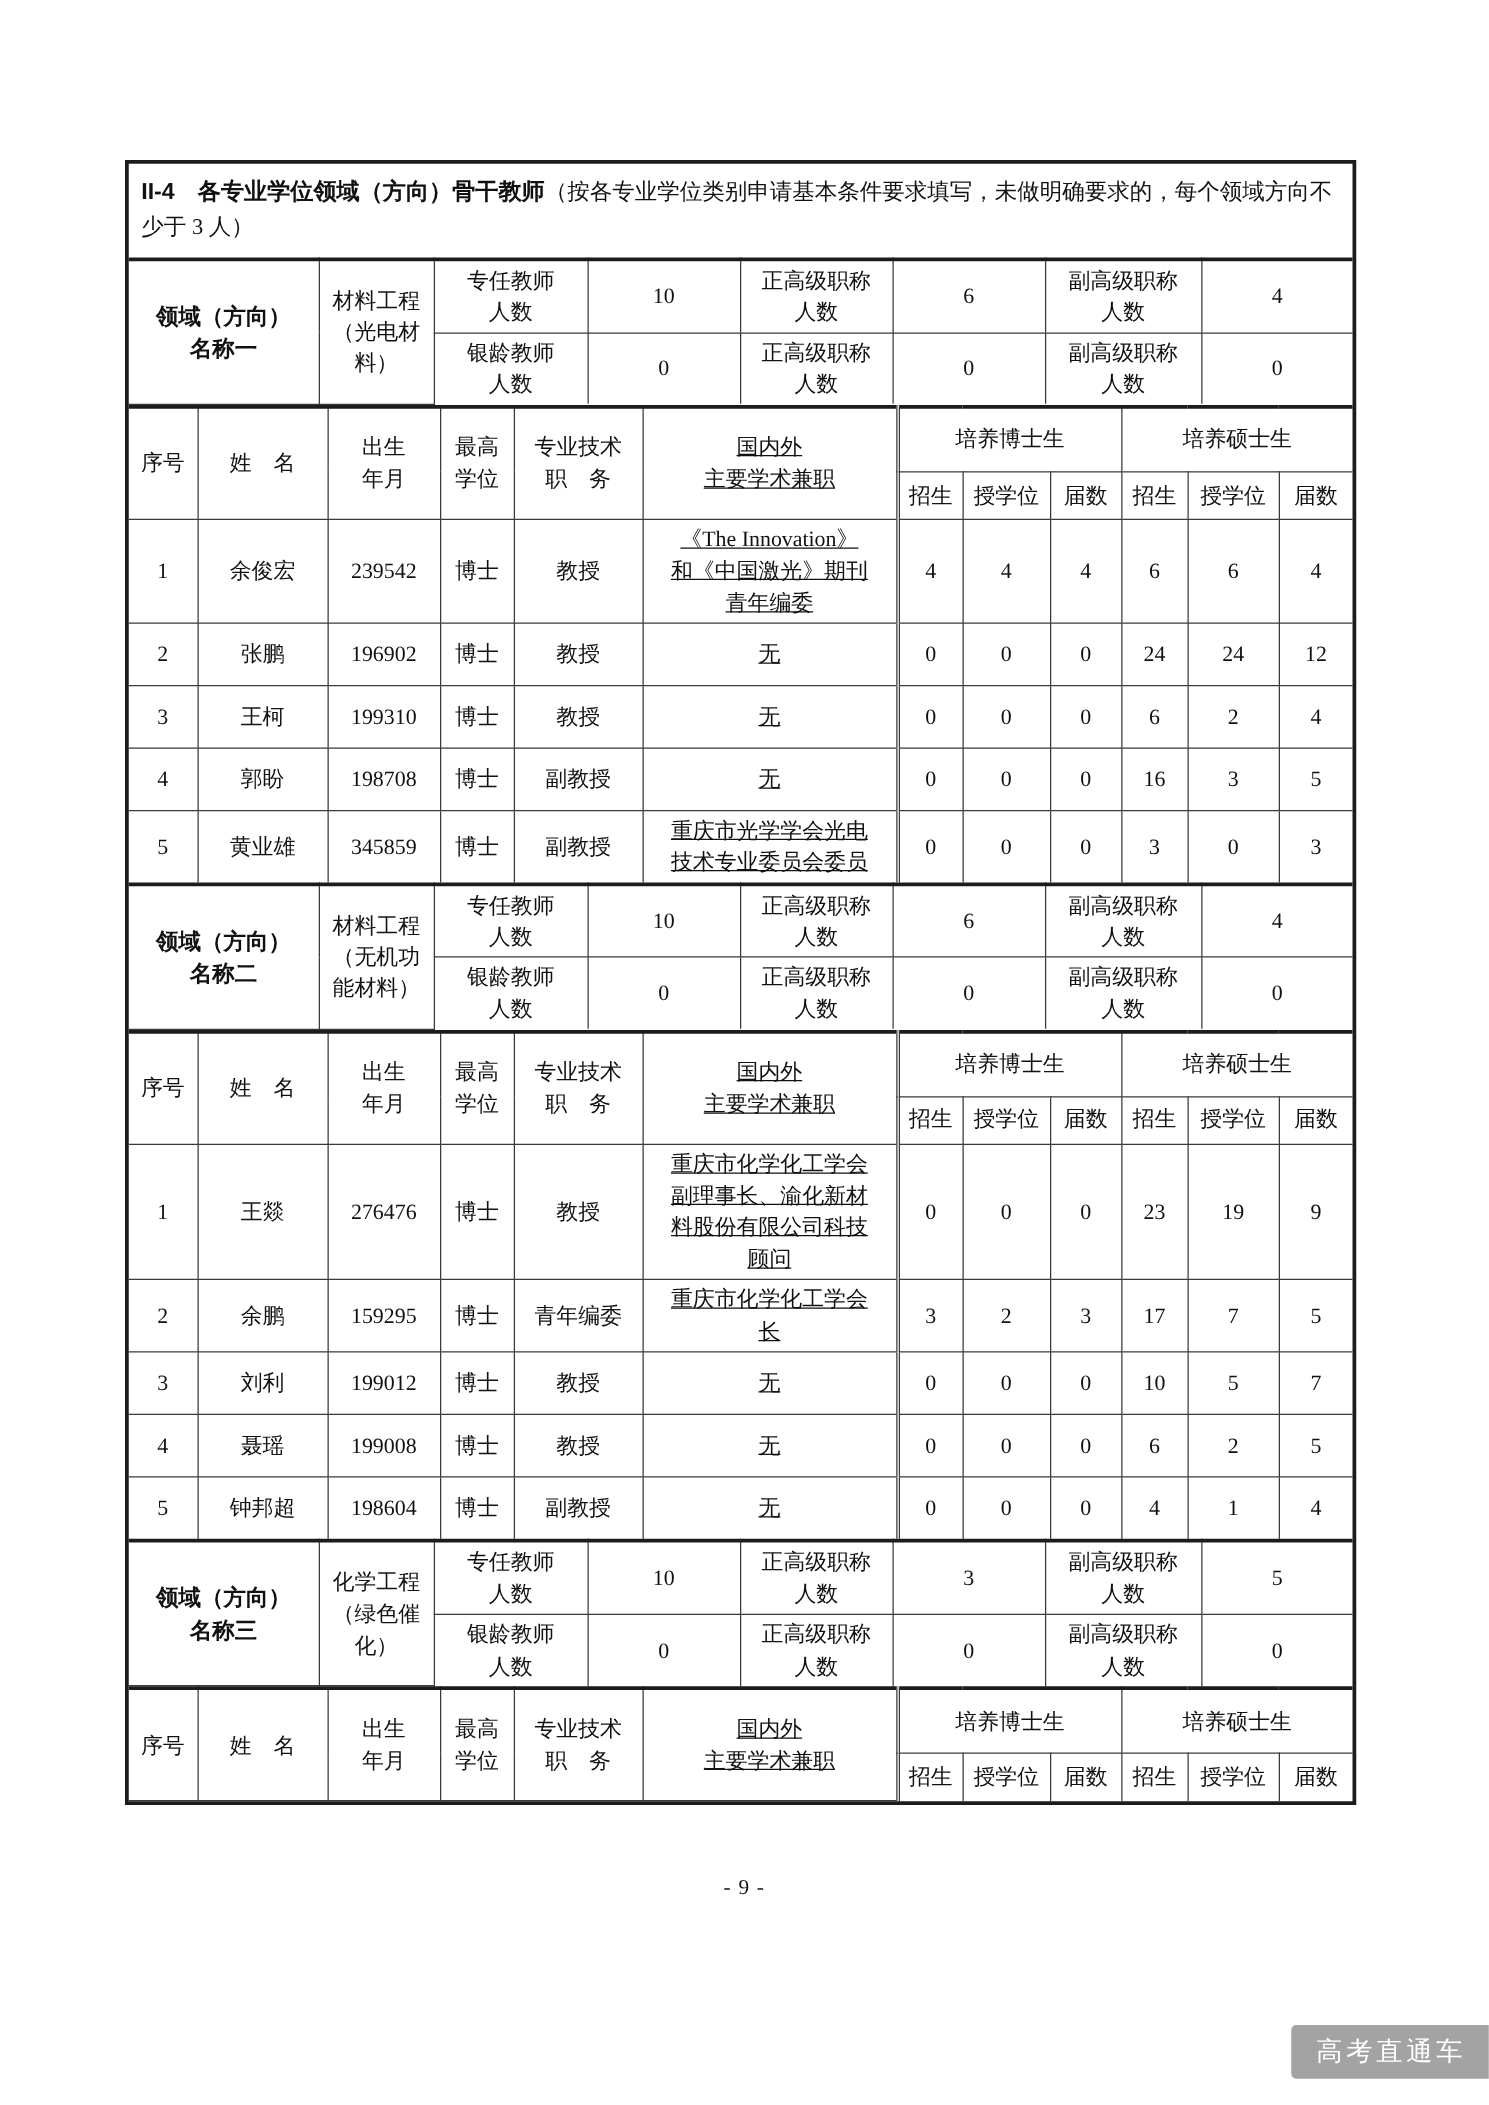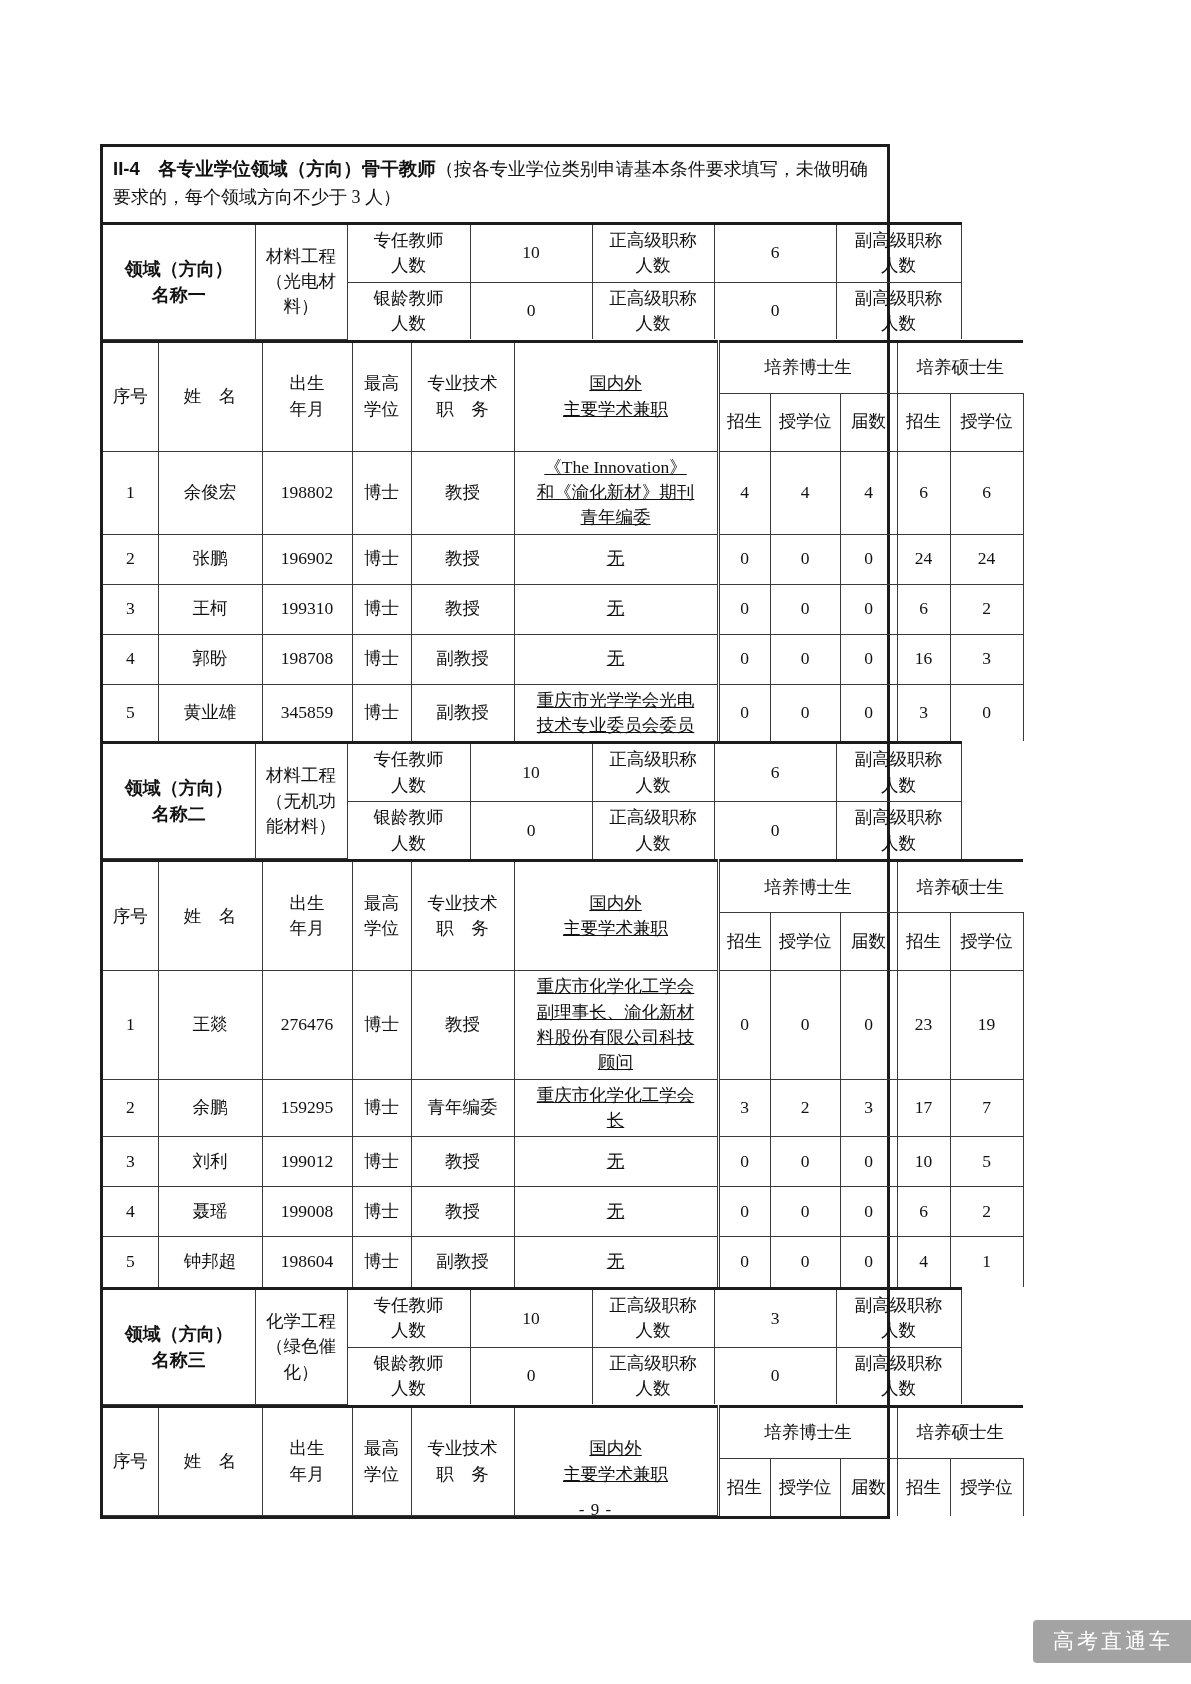--- a/index.html
+++ b/index.html
@@ -3,21 +3,21 @@
 <meta charset="utf-8">
 <style>
   * { box-sizing: border-box; }
   html,body { margin:0; padding:0; }
   body {
     width:1191px; height:1684px; position:relative;
     background:#ffffff; color:#111;
     font-family:"Liberation Serif","DejaVu Serif",serif;
   }
   .sheet {
-    position:absolute; left:100px; top:144px; width:790px;
+    position:absolute; left:100px; top:128px; width:985px;
     border:3px solid #1c1c1c;
   }
   .sheet > * + * { border-top:3px solid #1c1c1c; }
 
   .title-block { padding:8px 12px 10px 10px; font-size:18px; line-height:1.55; text-align:left; }
   .title-bold { font-family:"Liberation Sans","DejaVu Sans",sans-serif; font-weight:700; font-size:18.5px; }
   .title-normal { font-size:18px; }
 
   table { border-collapse:collapse; table-layout:fixed; width:100%; }
   td, th {
@@ -144,25 +144,25 @@
         <th>招生</th>
         <th>授学位</th>
         <th>届数</th>
       </tr>
     </thead>
     <tbody>
 
         <tr>
           <td>1</td>
           <td>余俊宏</td>
-          <td>198802</td>
+          <td>239542</td>
           <td>博士</td>
           <td>教授</td>
           <td class="dblR">《The Innovation》
-和《渝化新材》期刊
+和《中国激光》期刊
 青年编委</td>
           <td>4</td>
           <td>4</td>
           <td>4</td>
           <td>6</td>
           <td>6</td>
           <td>4</td>
         </tr>
 
         <tr>

